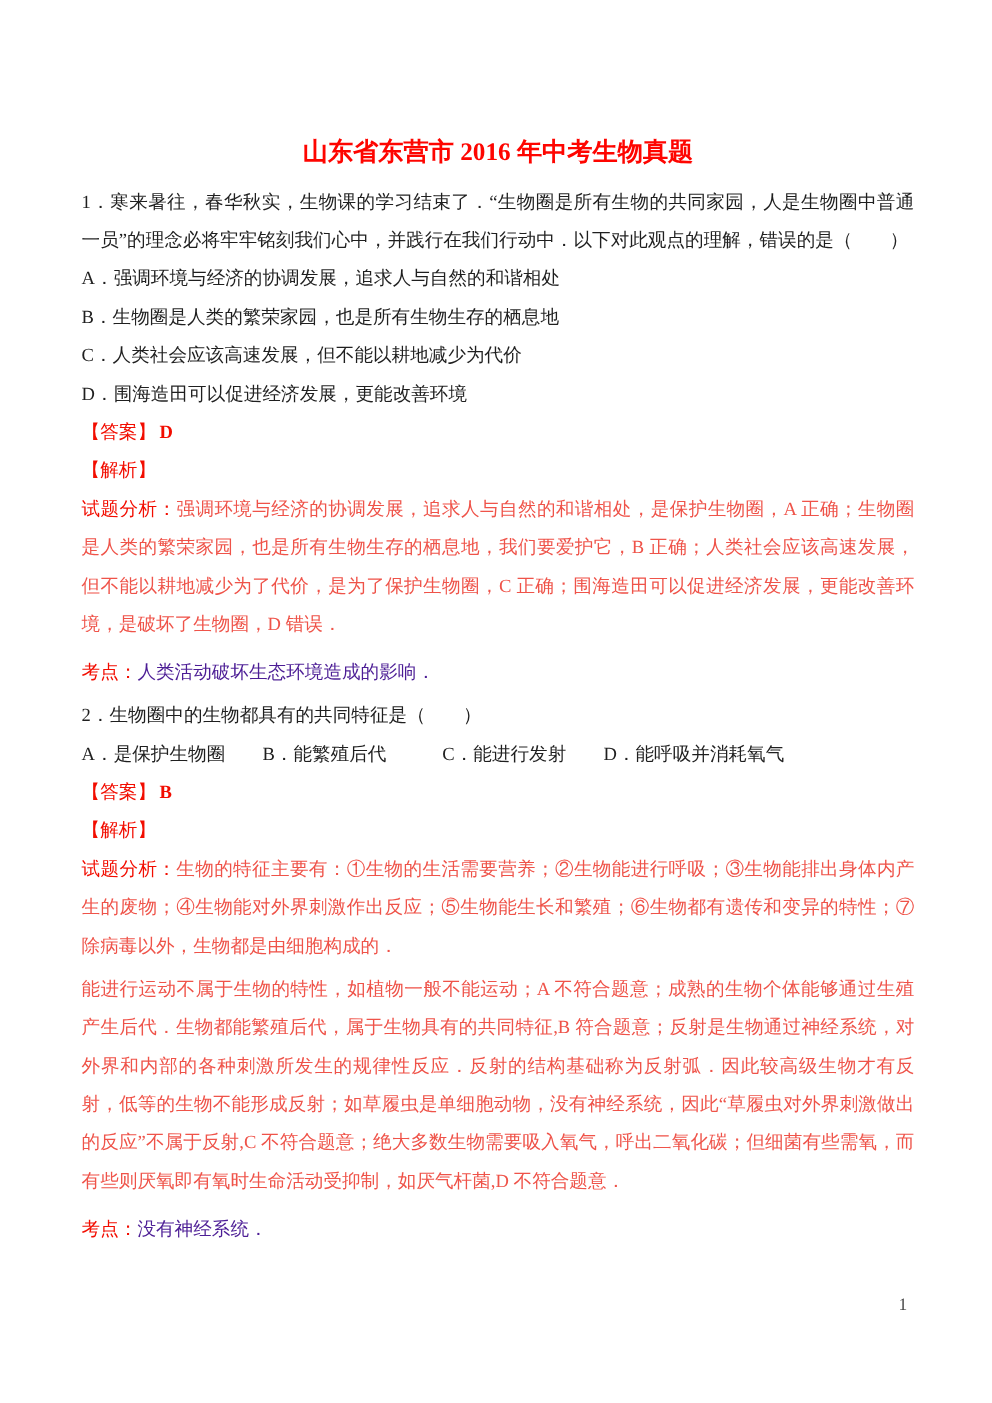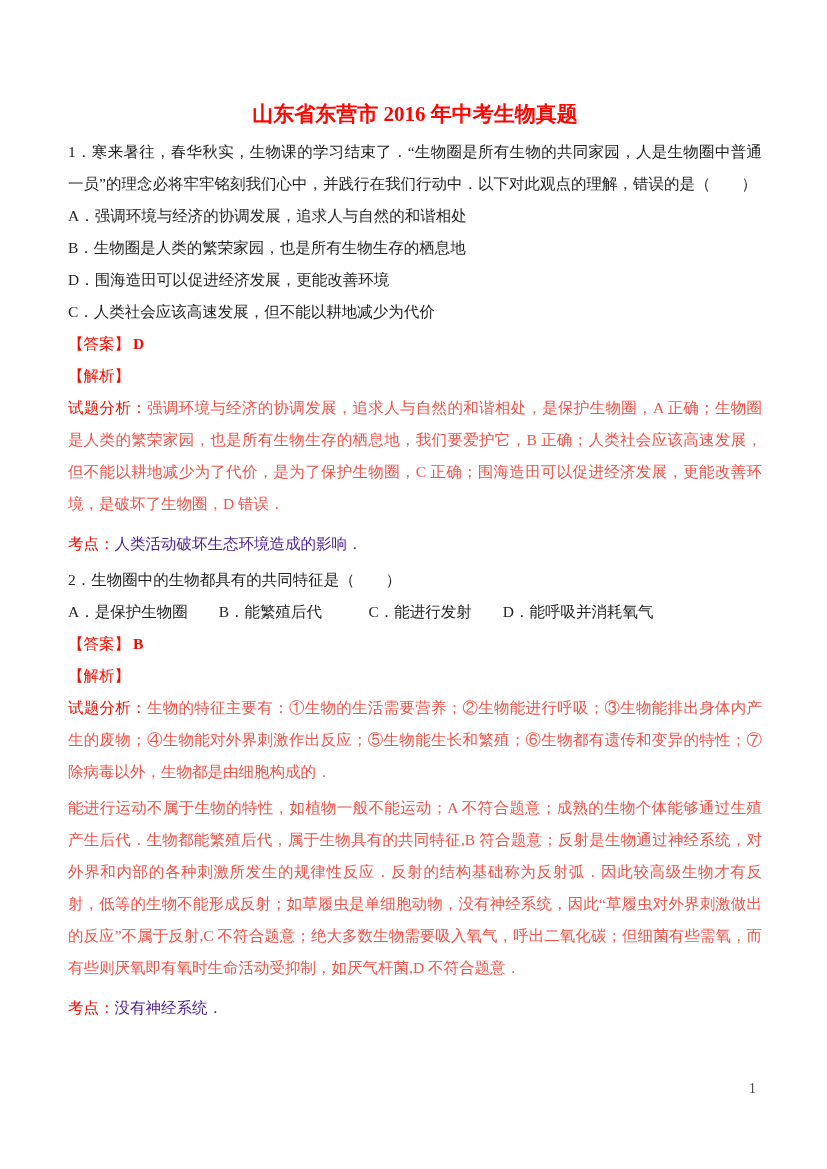--- a/index.html
+++ b/index.html
@@ -12,21 +12,21 @@
     width: 827px;
     height: 1169px;
     box-sizing: border-box;
     padding: 99px 65px 0 68px;
     background: #ffffff;
     overflow: hidden;
     font-family: "Liberation Serif", "DejaVu Serif", serif;
     color: #1f1f1f;
   }
   .doc-title {
-    margin: 0;
+    margin: 12px;
     font-size: 21px;
     line-height: 30px;
     font-weight: bold;
     text-align: center;
     color: #fe0500;
   }
   p {
     margin: 0;
     font-size: 15.5px;
     line-height: 32px;
@@ -75,22 +75,22 @@
 
 <div class="page">
 
   <h1 class="doc-title">山东省东营市 2016 年中考生物真题</h1>
 
 
   <section class="question q1">
     <p class="stem">1．寒来暑往，春华秋实，生物课的学习结束了．“生物圈是所有生物的共同家园，人是生物圈中普通一员”的理念必将牢牢铭刻我们心中，并践行在我们行动中．以下对此观点的理解，错误的是（　　）</p>
     <p class="option">A．强调环境与经济的协调发展，追求人与自然的和谐相处</p>
     <p class="option">B．生物圈是人类的繁荣家园，也是所有生物生存的栖息地</p>
+    <p class="option">C．人类社会应该高速发展，但不能以耕地减少为代价</p>
     <p class="option">D．围海造田可以促进经济发展，更能改善环境</p>
-    <p class="option">C．人类社会应该高速发展，但不能以耕地减少为代价</p>
     <p class="answer-line"><span class="red-label">【答案】</span><span class="answer-letter">D</span></p>
     <p class="analysis-heading"><span class="red-label">【解析】</span></p>
     <p class="analysis-para"><span class="red-label">试题分析：</span><span class="body-text">强调环境与经济的协调发展，追求人与自然的和谐相处，是保护生物圈，A 正确；生物圈是人类的繁荣家园，也是所有生物生存的栖息地，我们要爱护它，B 正确；人类社会应该高速发展，但不能以耕地减少为了代价，是为了保护生物圈，C 正确；围海造田可以促进经济发展，更能改善环境，是破坏了生物圈，D 错误．</span></p>
     <p class="topic-line"><span class="red-label">考点：</span><span class="body-text">人类活动破坏生态环境造成的影响．</span></p>
   </section>
 
   <section class="question q2">
     <p class="stem">2．生物圈中的生物都具有的共同特征是（　　）</p>
     <p class="option">A．是保护生物圈　　B．能繁殖后代　　　C．能进行发射　　D．能呼吸并消耗氧气</p>
     <p class="answer-line"><span class="red-label">【答案】</span><span class="answer-letter">B</span></p>

